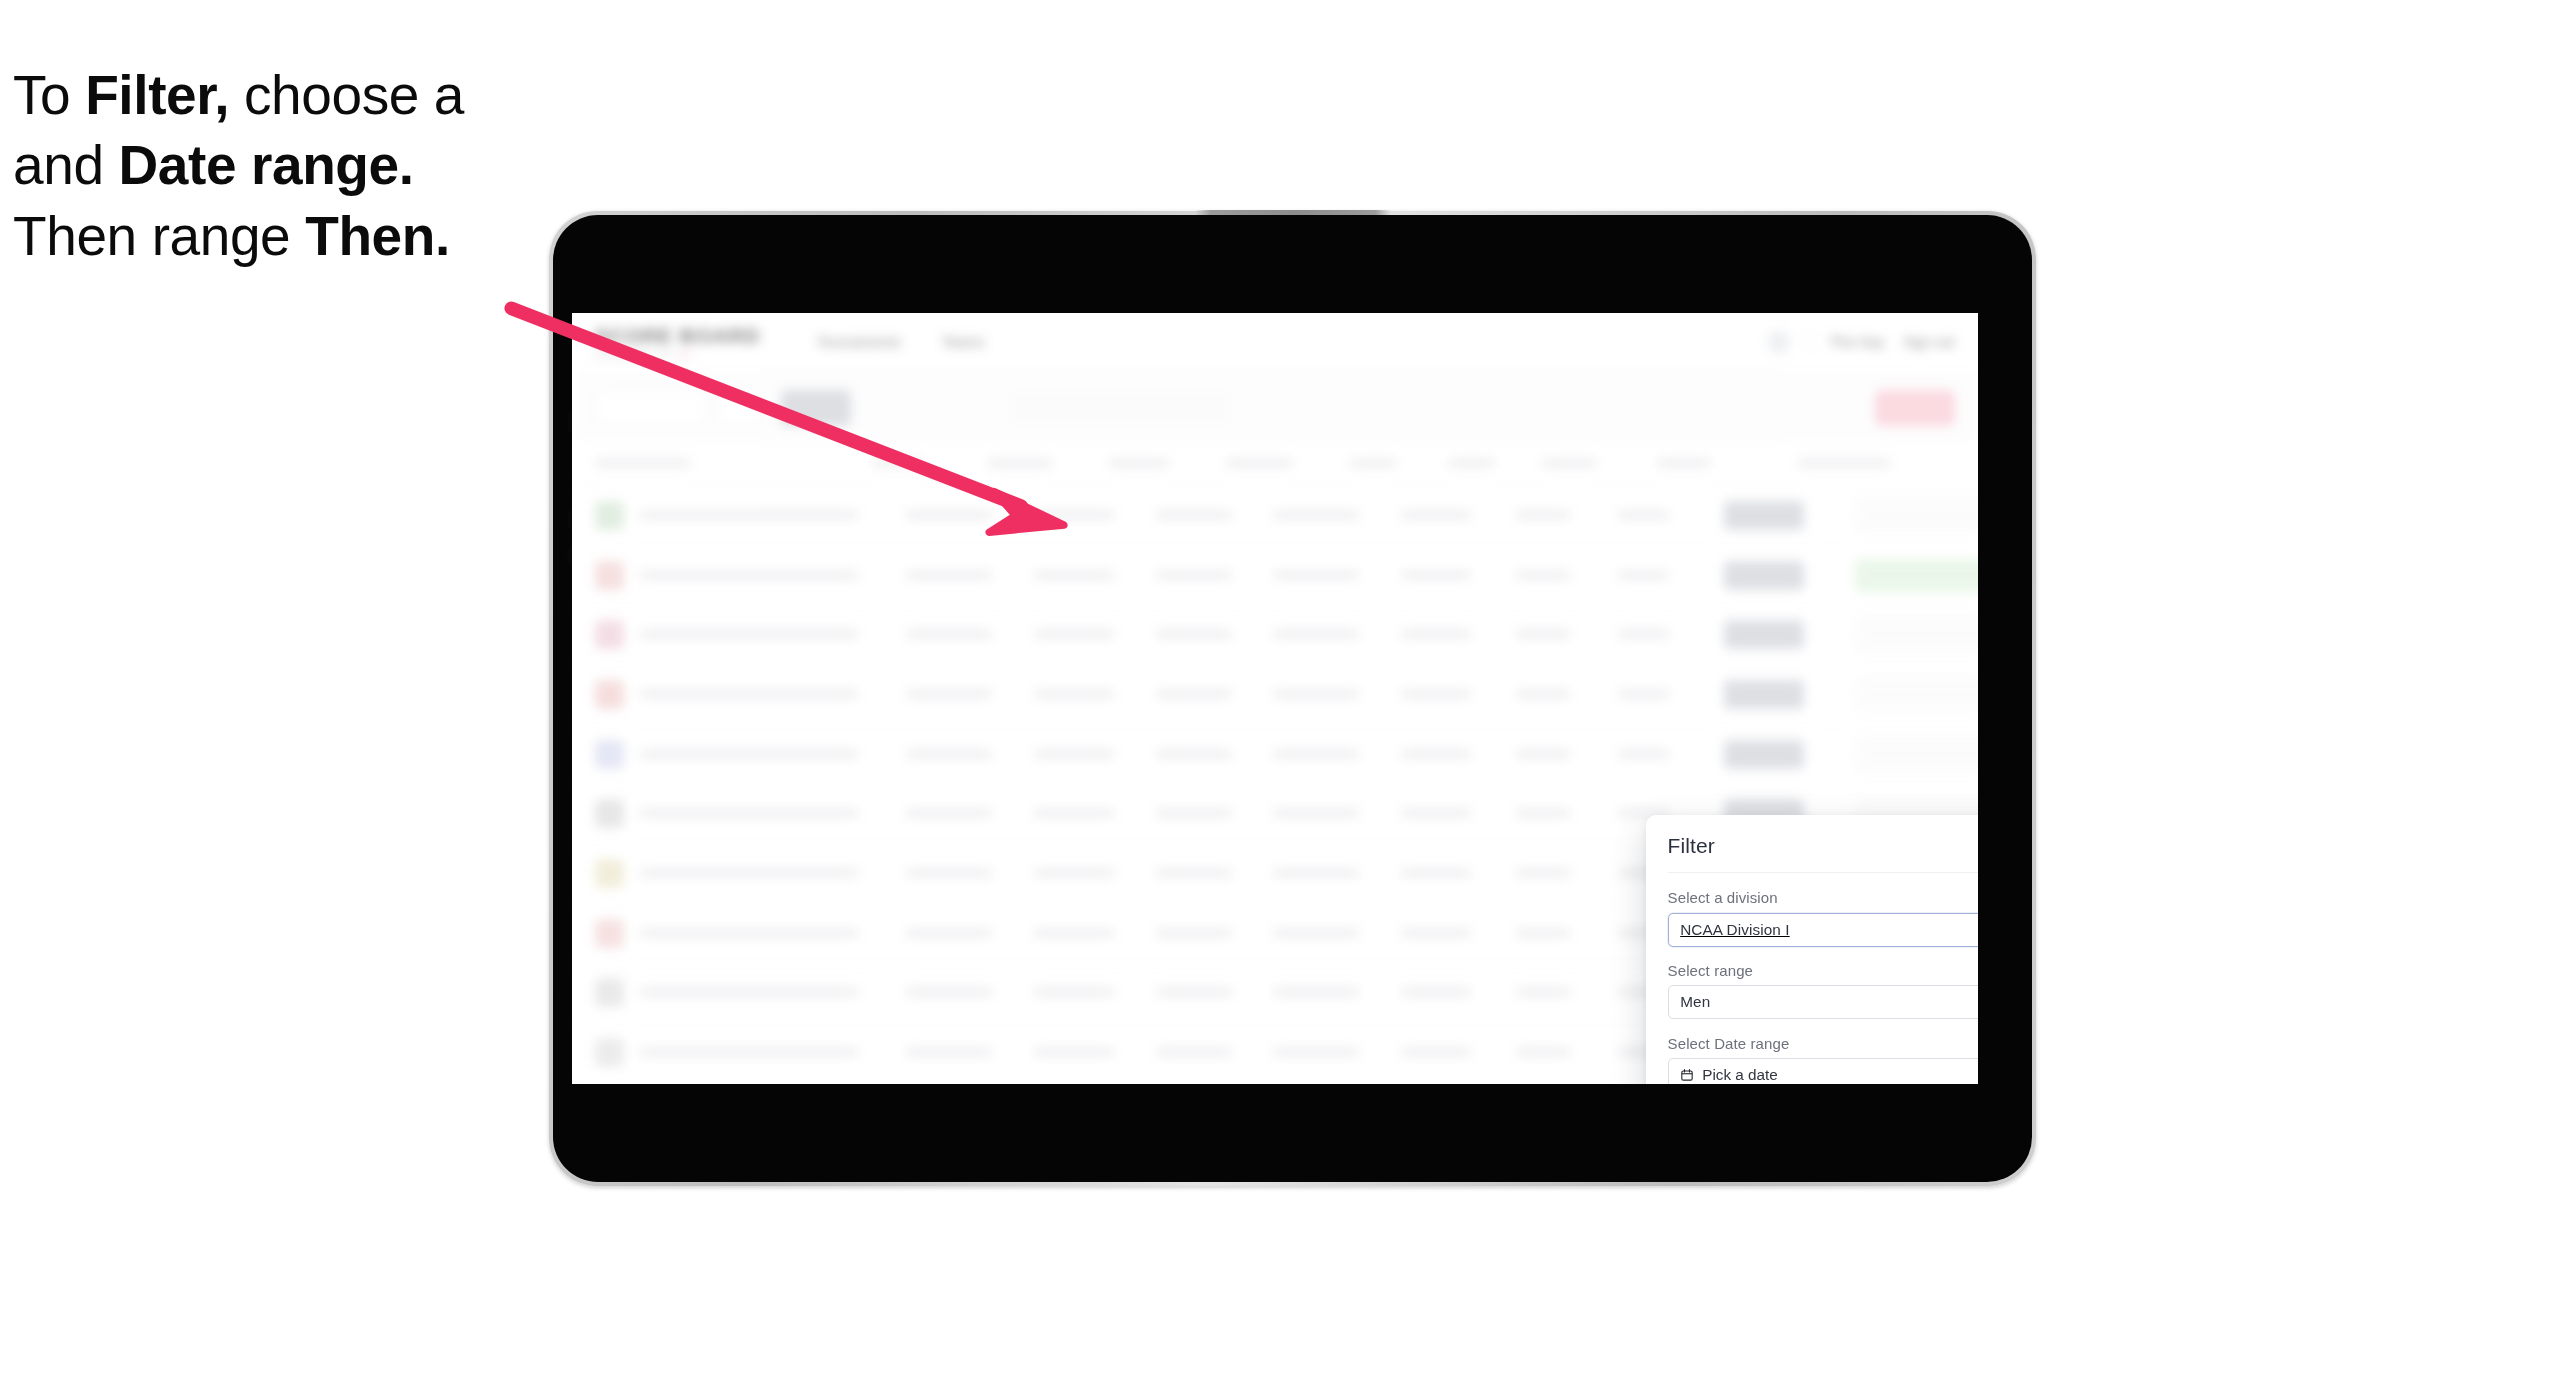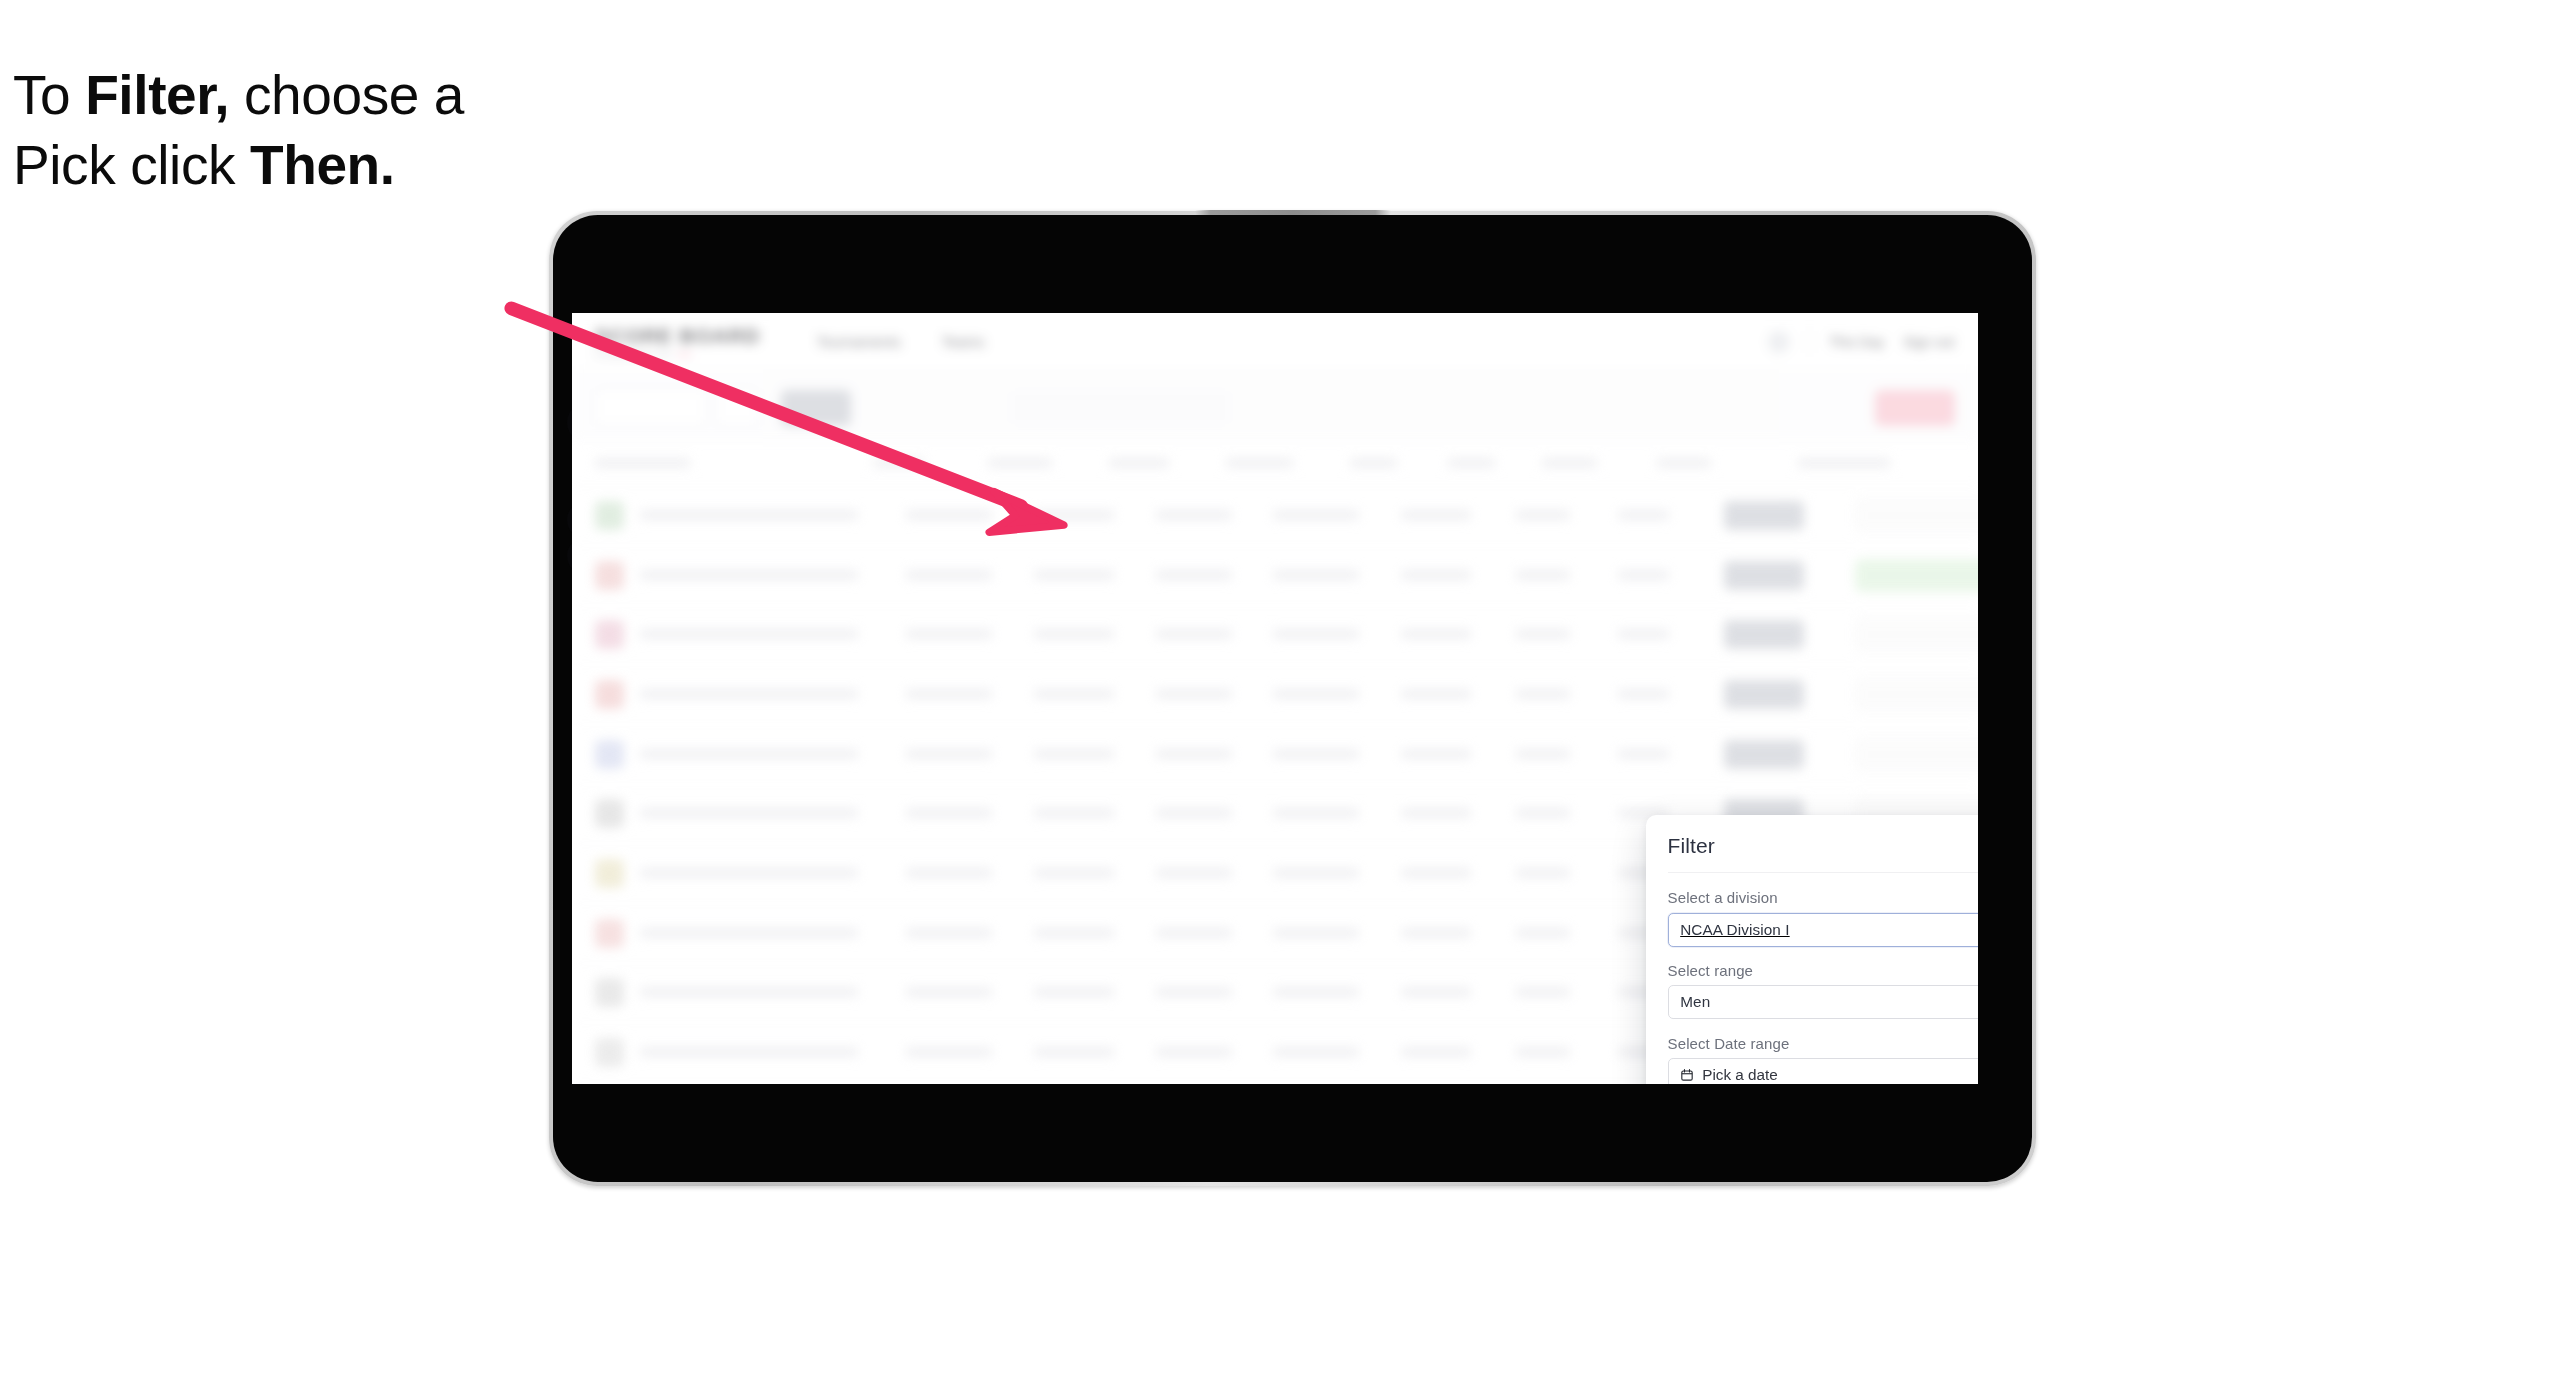--- a/index.html
+++ b/index.html
@@ -182,21 +182,22 @@
   #arrow {
     position:absolute; left:0; top:0; width:2576px; height:1386px;
     pointer-events:none; z-index: 60;
   }
 </style>
 </head>
 <body>
 
 <div id="caption">
   <div><span>To </span><b>Filter,</b><span> choose a</span></div>
-  <div><span>Pick click </span><b>Then.</b></div>
+  <div><span>and </span><b>Date range.</b></div>
+  <div><span>Then range </span><b>Then.</b></div>
 </div>
 
 <div id="tablet">
   <div id="top-speaker"></div>
   <div id="tablet-screen">
 
     <span class="hw" id="cam-main"></span>
     <span class="hw" id="cam-sensor"></span>
     <span class="hw" id="cam-lens"></span>
     <span class="hw" id="cam-d1"></span>

